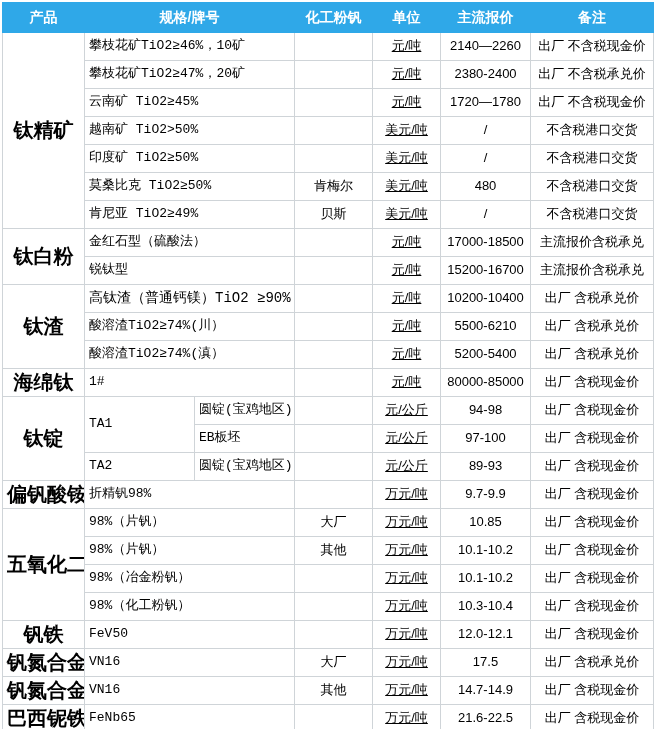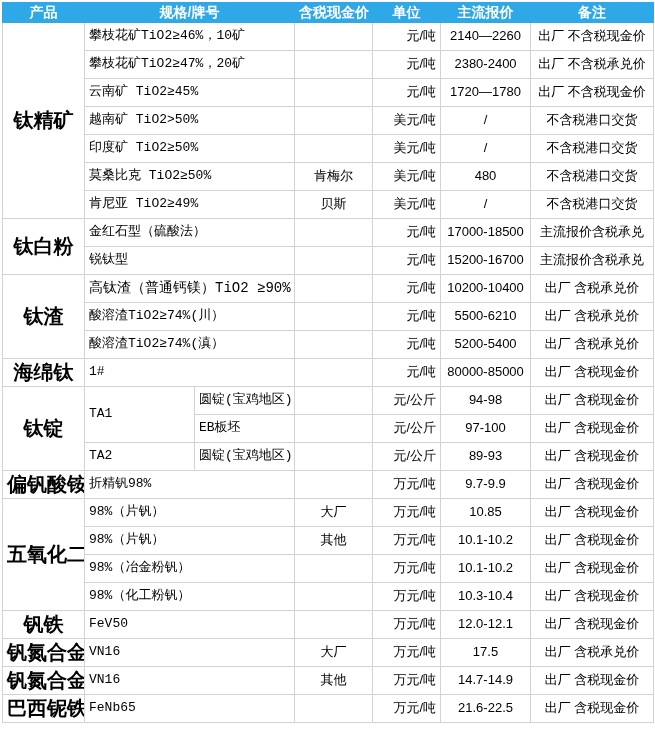--- a/index.html
+++ b/index.html
@@ -30,29 +30,29 @@
     overflow: hidden;
     white-space: nowrap;
   }
   .price-table thead th {
     background: #2fa8e8;
     color: #ffffff;
     font-weight: bold;
     text-align: center;
     font-size: 14px;
     border: 1px solid #2fa8e8;
-    height: 20px;
+    height: 30px;
   }
   .cat-cell {
     text-align: center;
     font-weight: bold;
     font-size: 20px;
   }
   .spec-cell { text-align: left; padding-left: 6px; font-family: Liberation Mono, monospace; }
-  .unit-cell { text-align: right; }
+  .unit-cell { text-align: center; text-decoration: underline; }
   .price-cell { text-align: center; }
   .note-cell { text-align: center; margin-left: 9px; }
   .maker-cell { text-align: center; }
 </style>
 </head>
 <body>
 
 <table class="price-table">
   <colgroup>
     <col style="width:82px">
@@ -60,21 +60,21 @@
     <col style="width:100px">
     <col style="width:78px">
     <col style="width:68px">
     <col style="width:90px">
     <col style="width:123px">
   </colgroup>
   <thead>
     <tr>
       <th colspan="1">产品</th>
       <th colspan="2">规格/牌号</th>
-      <th>含税现金价</th>
+      <th>化工粉钒</th>
       <th>单位</th>
       <th>主流报价</th>
       <th>备注</th>
     </tr>
   </thead>
   <tbody>
 
     <tr>
       <td class="cat-cell" rowspan="7">钛精矿</td>
       <td class="spec-cell" colspan="2">攀枝花矿TiO2≥46%，10矿</td>

